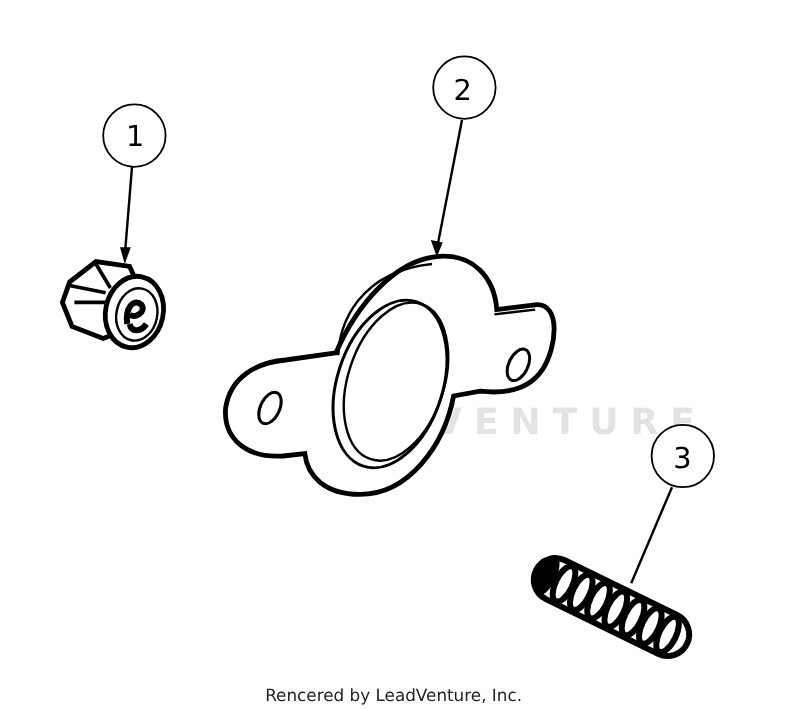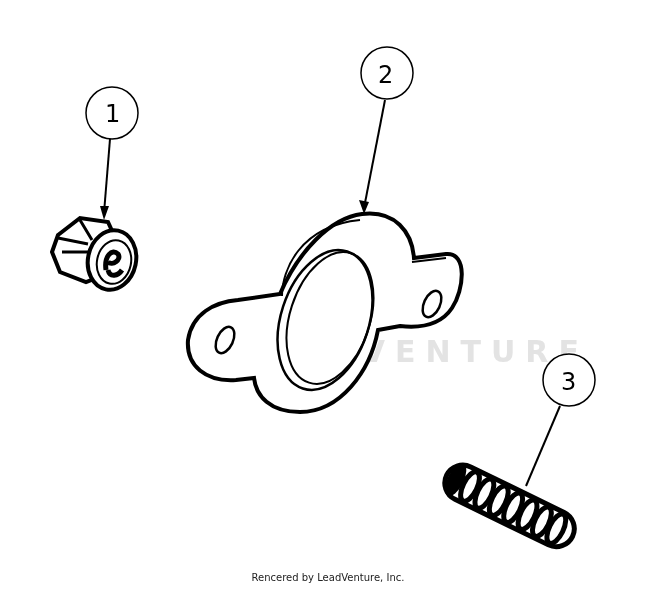--- a/index.html
+++ b/index.html
@@ -1,20 +1,20 @@
 <!DOCTYPE html>
 <html><head>
   <meta charset="utf-8">
   <style>
     html, body { margin: 0; padding: 0; background: #ffffff; }
     body { width: 656px; height: 592px; position: relative; overflow: hidden; font-family: "DejaVu Sans", sans-serif; }
     .canvas { position: absolute; left: 0; top: 0; width: 656px; height: 592px; }
     .callout-text { font-family: "DejaVu Sans", sans-serif; font-size: 24px; fill: #000; }
     .watermark-text { font-family: "DejaVu Sans", sans-serif; font-size: 30px; fill: #e3e3e3; letter-spacing: 10px; font-weight: bold; }
-    .footer { position: absolute; left: 0; width: 656px; top: 572px; text-align: center; font-family: "DejaVu Sans", sans-serif; font-size: 10px; color: #222; }
+    .footer { position: absolute; left: 0; width: 656px; top: 572px; text-align: center; font-family: "DejaVu Sans", sans-serif; font-size: 14px; color: #222; }
   </style>
 </head>
 <body>
 
 <svg class="canvas" viewBox="0 0 656 592" xmlns="http://www.w3.org/2000/svg">
 
   <g>
     <g fill="#e6e6e6">
       <path d="M318 238 C 330 250, 332 262, 322 272 C 326 262, 318 256, 314 250 Z"></path>
       <path d="M308 285 L 342 285 L 325 320 Z" fill="none" stroke="#e6e6e6" stroke-width="6"></path>

